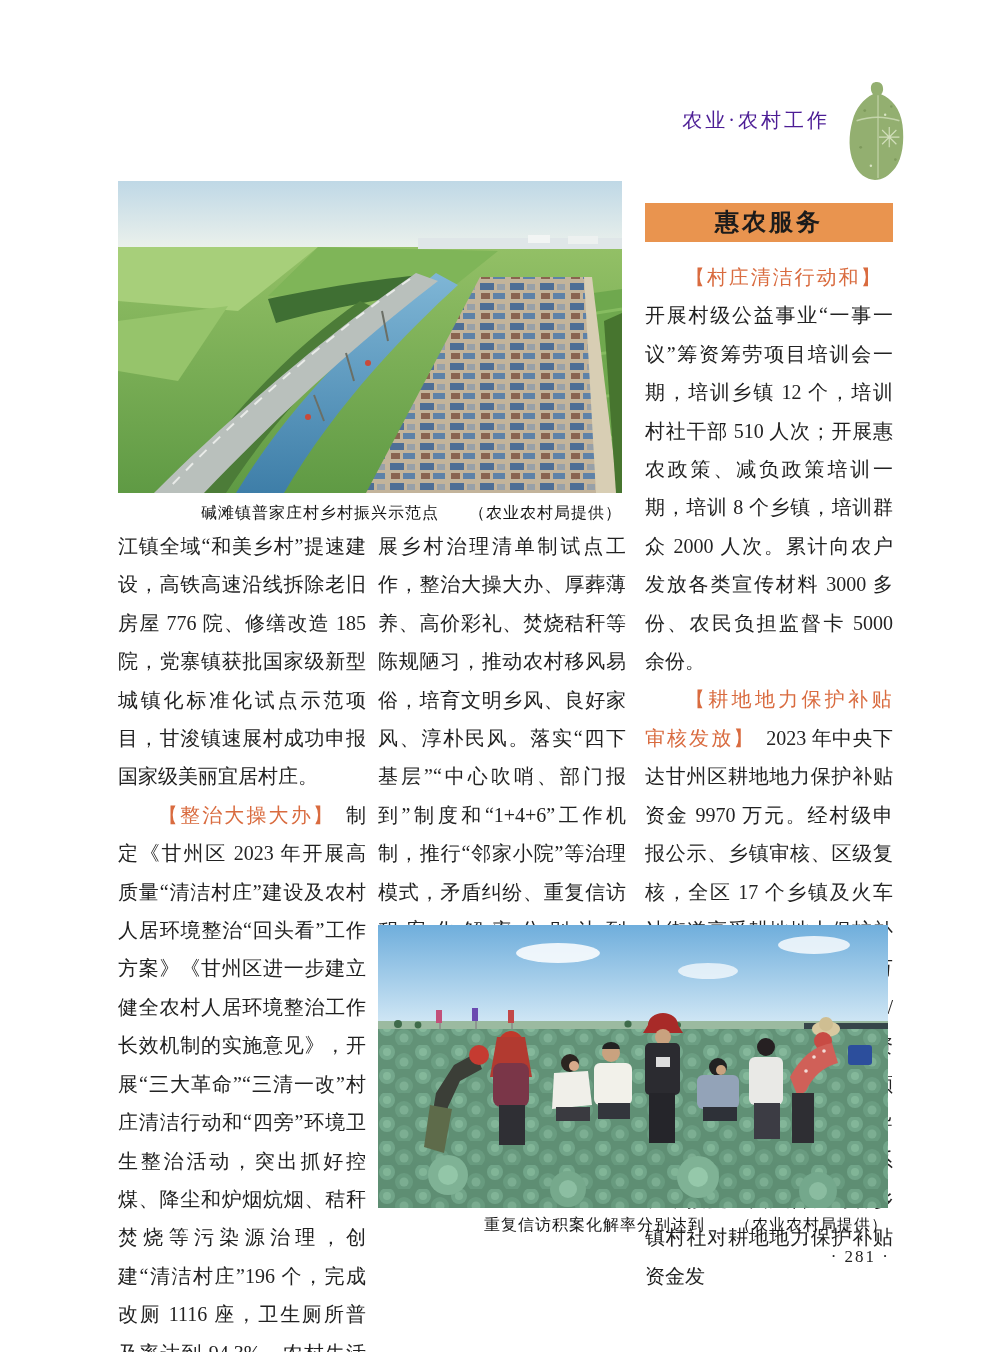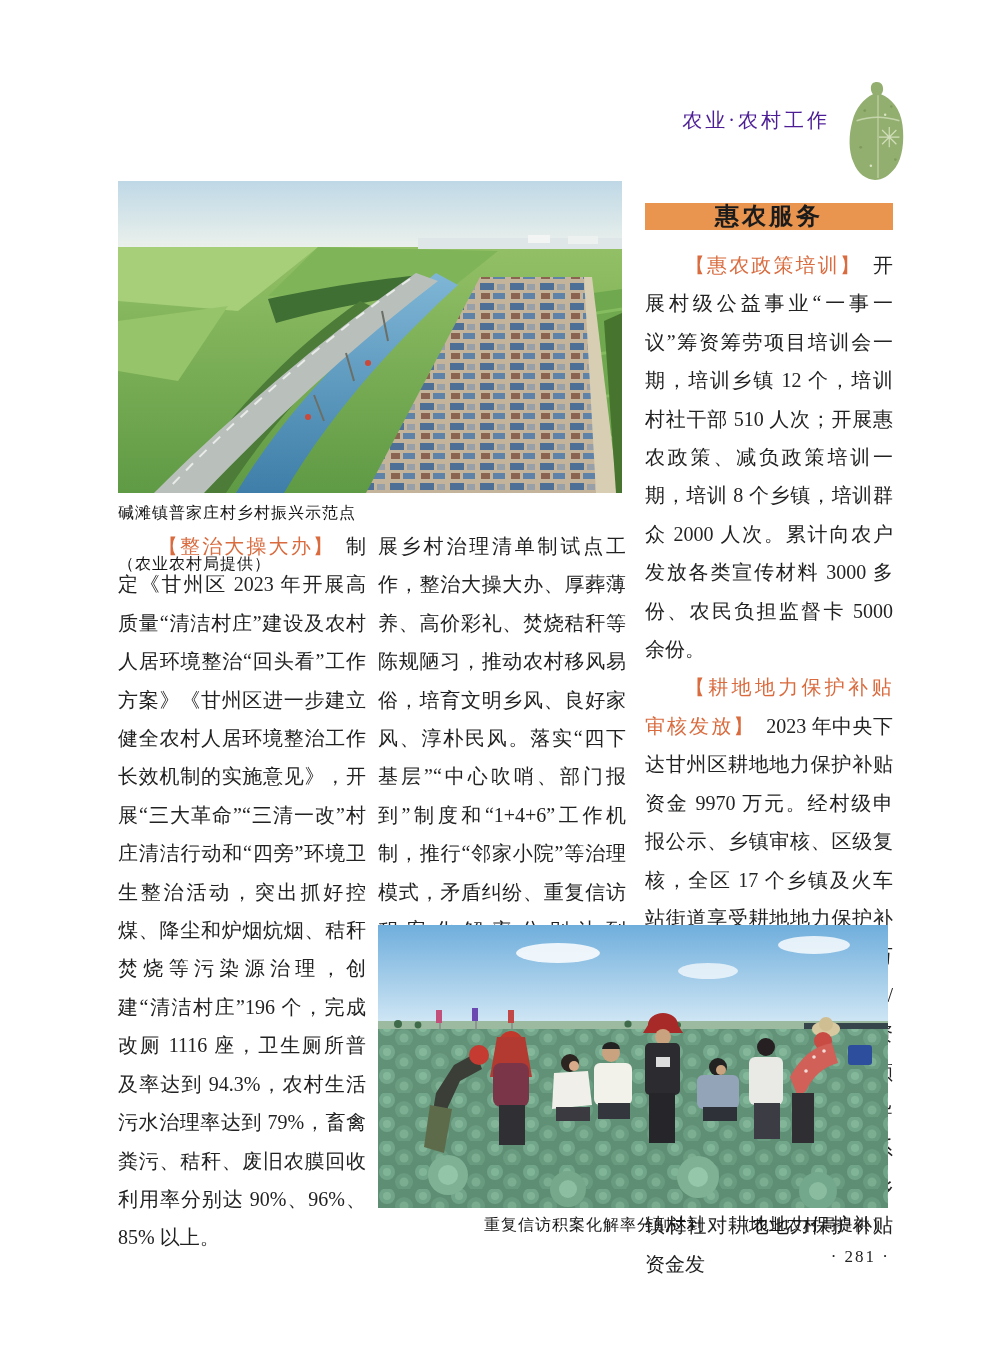--- a/index.html
+++ b/index.html
@@ -18,38 +18,38 @@
   
   .photo { position:absolute; overflow:hidden; background:#dfe7e2; }
   .photo svg { display:block; }
   .photo-top { left:118px; top:181px; width:504px; height:312px; }
   .photo-bottom { left:378px; top:925px; width:510px; height:283px; }
 
   .caption-row {
     position:absolute; display:flex; justify-content:flex-end; gap:30px;
     font-size:16px; color:#151515; letter-spacing:1px;
   }
-  .caption-top { left:118px; top:503px; width:504px;flex-direction:column; }
+  .caption-top { left:118px; top:503px; width:504px; }
   .caption-bottom { left:378px; top:1215px; width:510px; }
 
   
   .col {
     position:absolute; width:248px; text-align:justify;
     font-size:20px; line-height:38.4px; color:#222;
   }
   .col p { margin:0; }
   .col1 { left:118px; top:527px; height:740px; }
   .col2 { left:378px; top:527px; height:395px; }
   .col3 { left:645px; top:203px; height:720px; }
 
   .entry { text-indent:2em; }
   .entry-head { color:#D96B3F; letter-spacing:.08em; margin-right:.55em; }
 
   .section-box {
-    width:248px; height:27px; background:#E9944F;
+    width:248px; height:39px; background:#E9944F;
     display:flex; align-items:center; justify-content:center;
     margin-bottom:16px;
   }
   .section-box span {
     font-family:"Liberation Sans","DejaVu Sans",sans-serif;
     font-weight:bold; font-size:24px; color:#1b1b1b; letter-spacing:3px;
   }
 
   .page-number {
     position:absolute; top:1247px; right:114px;
@@ -121,33 +121,34 @@
       <polygon points="486,140 504,132 504,312 498,312" fill="#47752F"></polygon>
       <path d="M270,160 L264,130 M236,200 L228,172 M206,240 L196,214" stroke="#6B6F66" stroke-width="2"></path>
     </svg>
   </figure>
   <div class="caption-row caption-top">
     <span>碱滩镇普家庄村乡村振兴示范点</span>
     <span>（农业农村局提供）</span>
   </div>
 
   <div class="col col1">
+    <p>江镇全域“和美乡村”提速建设，高铁高速沿线拆除老旧房屋 776 院、修缮改造 185 院，党寨镇获批国家级新型城镇化标准化试点示范项目，甘浚镇速展村成功申报国家级美丽宜居村庄。</p>
     <p class="entry"><span class="entry-head">【整治大操大办】</span><span>制定《甘州区 2023 年开展高质量“清洁村庄”建设及农村人居环境整治“回头看”工作方案》《甘州区进一步建立健全农村人居环境整治工作长效机制的实施意见》，开展“三大革命”“三清一改”村庄清洁行动和“四旁”环境卫生整治活动，突出抓好控煤、降尘和炉烟炕烟、秸秆焚烧等污染源治理，创建“清洁村庄”196 个，完成改厕 1116 座，卫生厕所普及率达到 94.3%，农村生活污水治理率达到 79%，畜禽粪污、秸秆、废旧农膜回收利用率分别达 90%、96%、85% 以上。</span></p>
 
   </div>
 
   <div class="col col2">
     <p>展乡村治理清单制试点工作，整治大操大办、厚葬薄养、高价彩礼、焚烧秸秆等陈规陋习，推动农村移风易俗，培育文明乡风、良好家风、淳朴民风。落实“四下基层”“中心吹哨、部门报到”制度和“1+4+6”工作机制，推行“邻家小院”等治理模式，矛盾纠纷、重复信访积案化解率分别达到 99.8%、99.1%，矛盾纠纷数量同比下降 25.7%，甘浚镇速展村获评第三批全国乡村治理示范村。</p>
   </div>
 
   <div class="col col3">
     <div class="section-box">
       <span>惠农服务</span>
     </div>
-    <p class="entry"><span class="entry-head">【惠农政策培训】</span><span>开展村级公益事业“一事一议”筹资筹劳项目培训会一期，培训乡镇 12 个，培训村社干部 510 人次；开展惠农政策、减负政策培训一期，培训 8 个乡镇，培训群众 2000 人次。累计向农户发放各类宣传材料 3000 多份、农民负担监督卡 5000 余份。</span></p>
+    <p class="entry"><span class="entry-head">【村庄清洁行动和】</span><span>开展村级公益事业“一事一议”筹资筹劳项目培训会一期，培训乡镇 12 个，培训村社干部 510 人次；开展惠农政策、减负政策培训一期，培训 8 个乡镇，培训群众 2000 人次。累计向农户发放各类宣传材料 3000 多份、农民负担监督卡 5000 余份。</span></p>
     <p class="entry"><span class="entry-head">【耕地地力保护补贴审核发放】</span><span>2023 年中央下达甘州区耕地地力保护补贴资金 9970 万元。经村级申报公示、乡镇审核、区级复核，全区 17 个乡镇及火车站街道享受耕地地力保护补贴的计税面积为 60.95 万亩，补贴标准为 163.58 元 / 亩。至 9 月 15 日，补贴资金以“一卡通”形式全部足额发放到户，补贴信息全部导入甘肃省惠农资金监管系统，接受全面监督。对各乡镇村社对耕地地力保护补贴资金发</span></p>
   </div>
 
   <figure class="photo photo-bottom" style="margin:0">
     <svg viewBox="0 0 510 283" width="510" height="283">
       <defs>
         <linearGradient id="sky2" x1="0" y1="0" x2="0" y2="1">
           <stop offset="0" stop-color="#6FAEDC"></stop>
             <stop offset="1" stop-color="#D6EAF6"></stop>
         </linearGradient>

